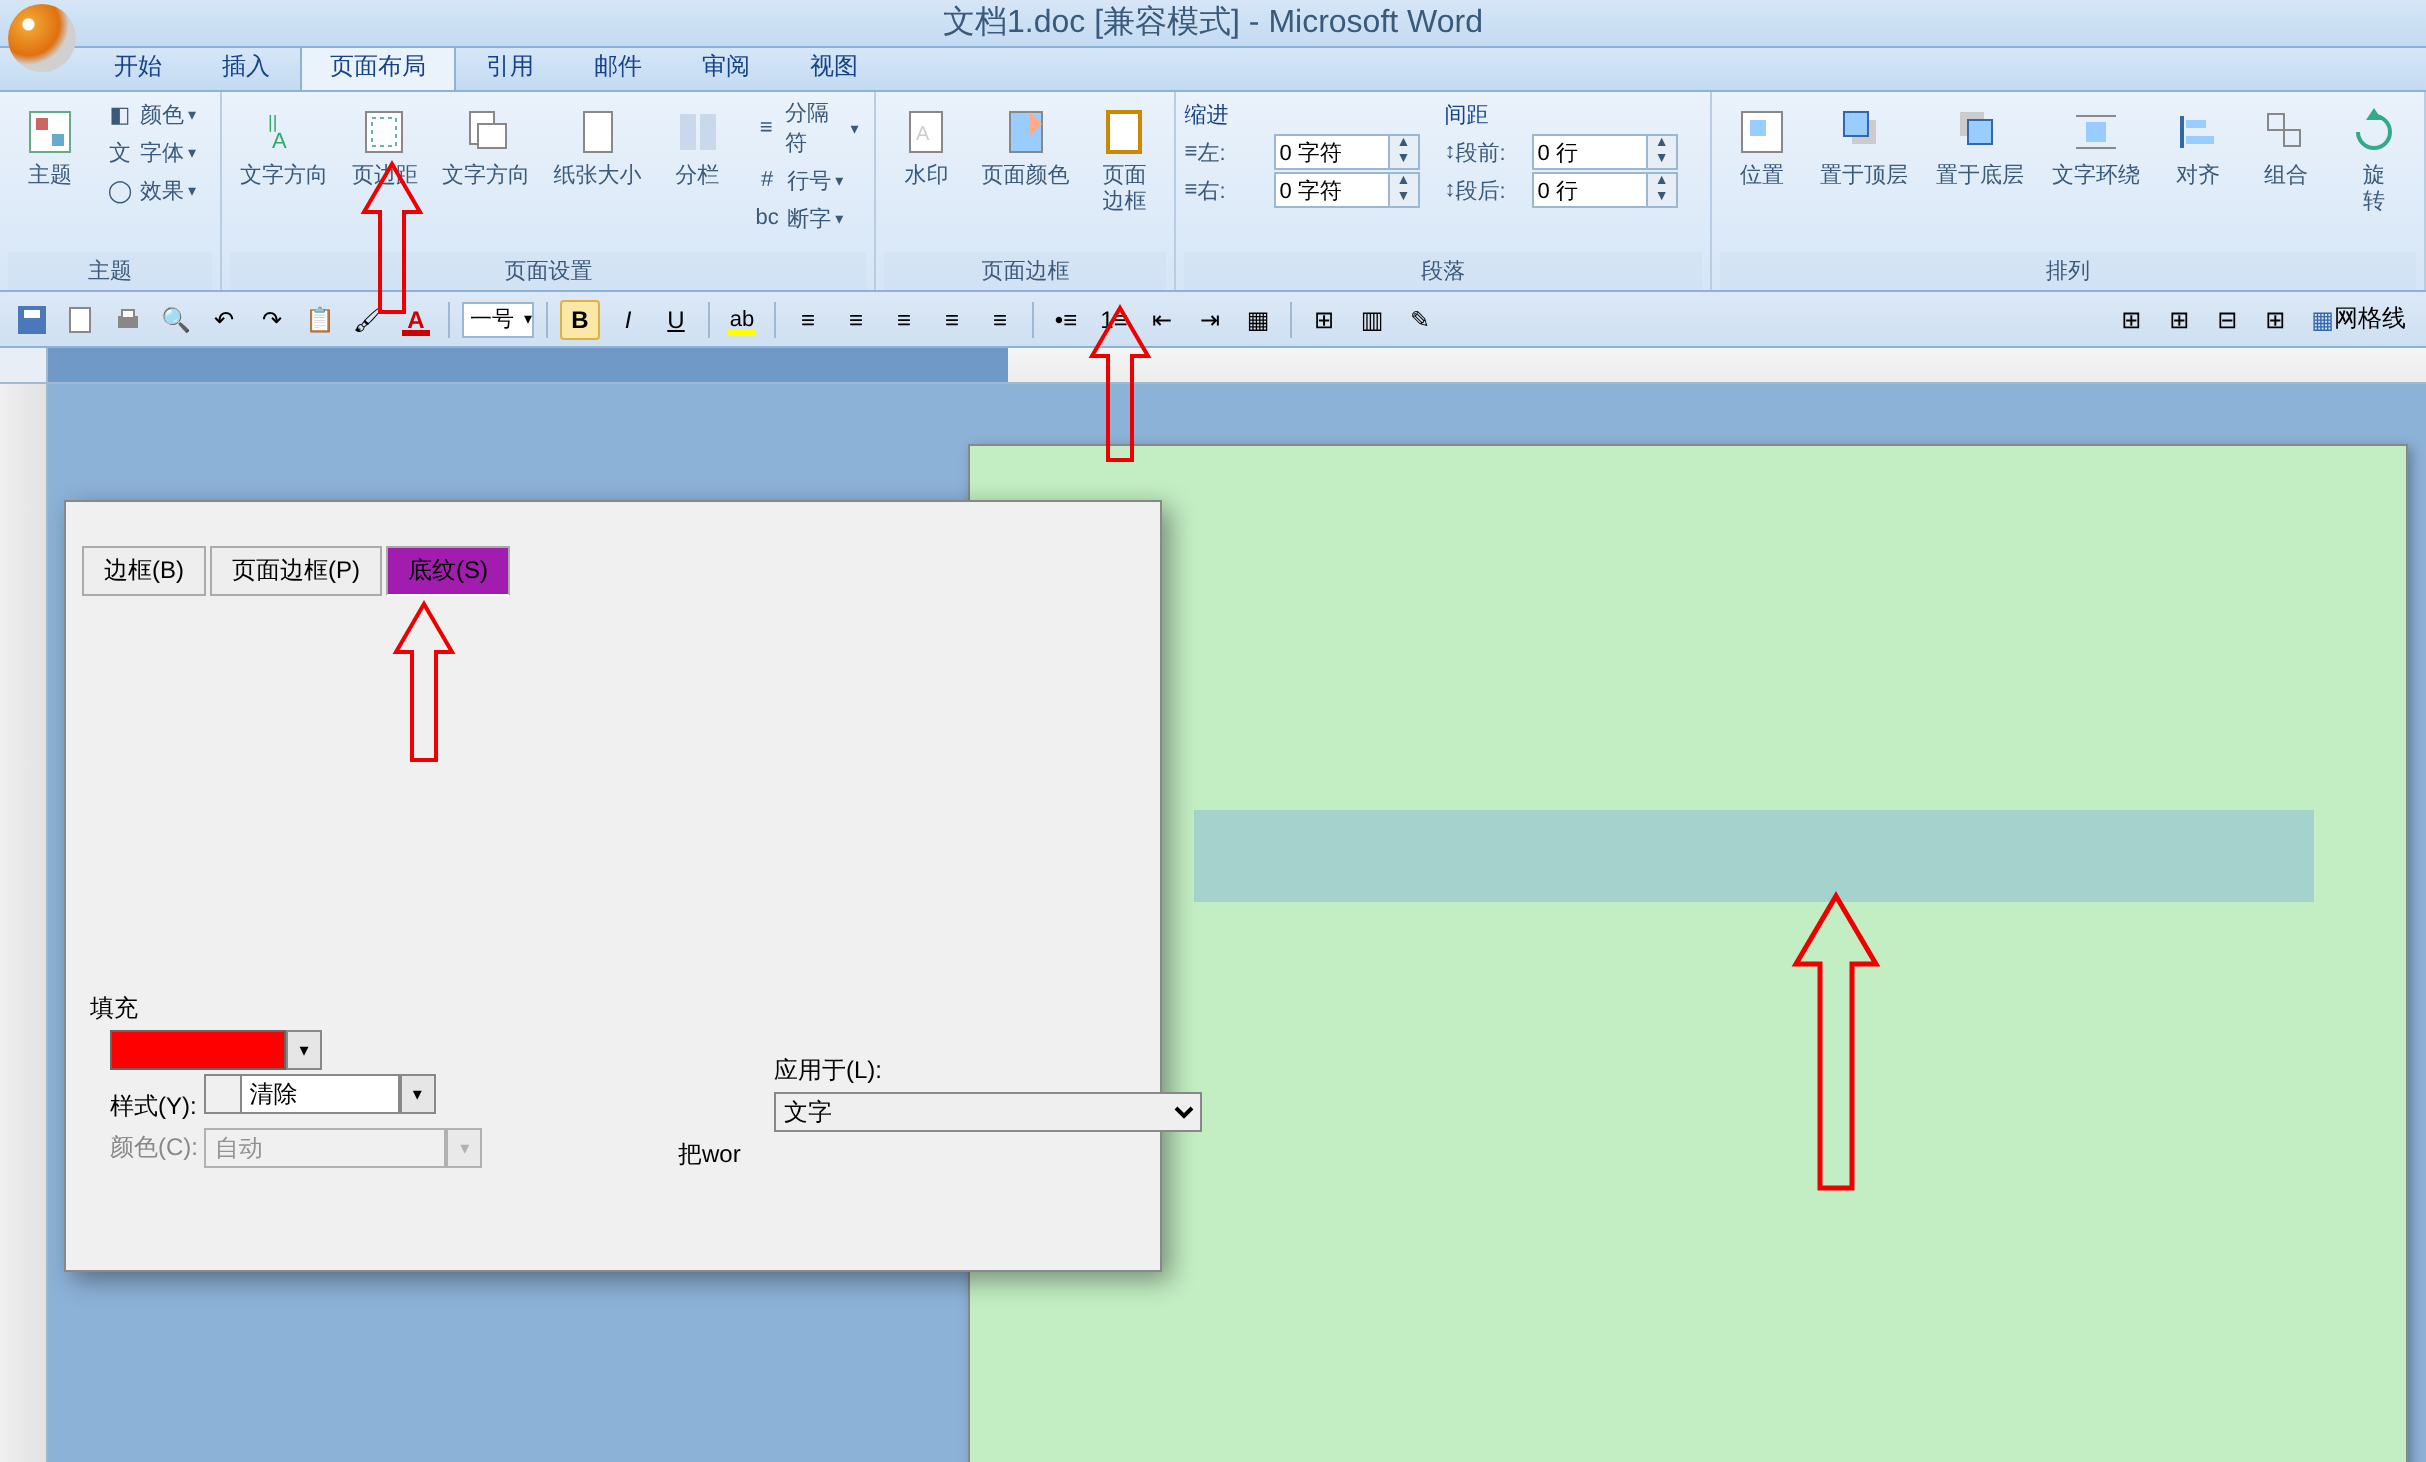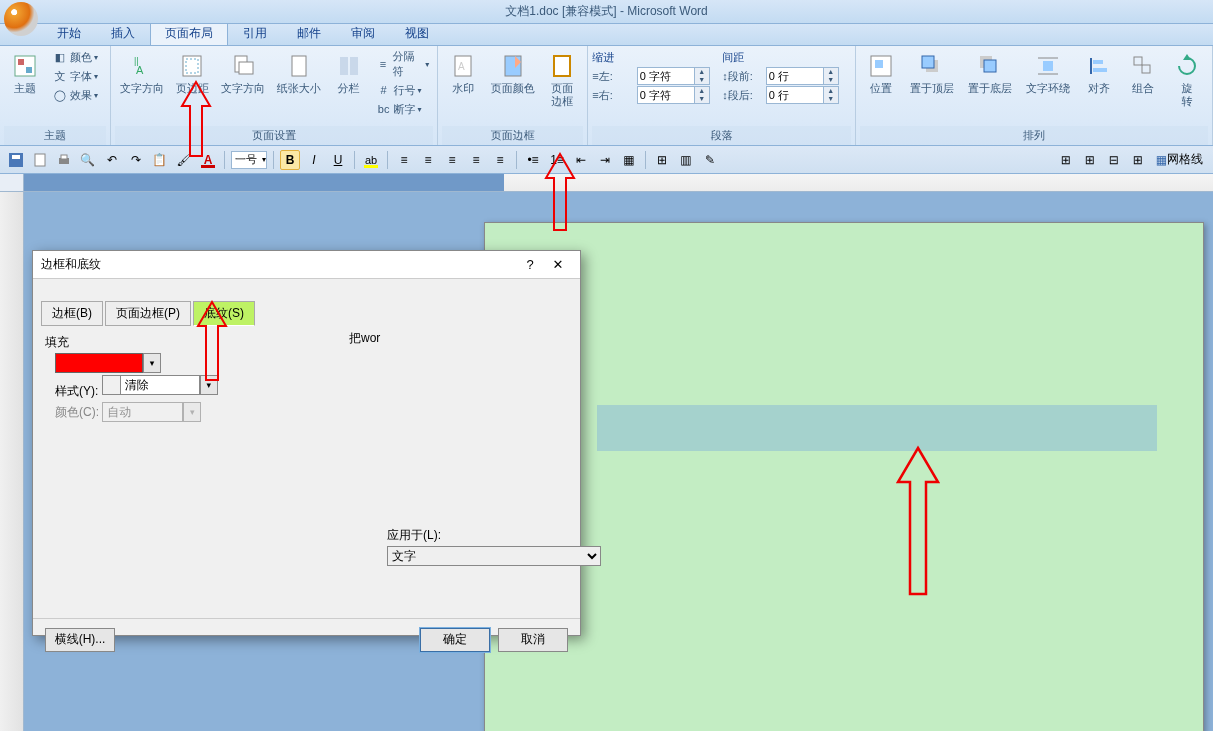--- a/index.html
+++ b/index.html
@@ -1,20 +1,20 @@
 <!DOCTYPE html>
 <html><head>
 <meta charset="utf-8">
 <style>
 * { box-sizing: border-box; margin: 0; padding: 0; }
 body { font-family: "Microsoft YaHei", SimSun, Arial, sans-serif; font-size: 12px; background: #fff; width: 1213px; height: 731px; position: relative; overflow: hidden; }
 
 .titlebar { height: 24px; background: linear-gradient(#d6e6f7, #c3dbf2); display: flex; align-items: center; justify-content: center; position: relative; border-bottom: 1px solid #8db2d8; }
 .titlebar .office-btn { position: absolute; left: 4px; top: 2px; width: 34px; height: 34px; background: radial-gradient(circle at 30% 30%, #fff 8%, #f0a030 10%, #e07010 46%, #d0d0d0 60%); border-radius: 50%; z-index: 10; }
-.titlebar .title-text { color: #3b5a7a; font-size: 12px; }
+.titlebar .title-text { color: #3b5a7a; font-size: 16px; }
 
 .tabs { height: 22px; background: linear-gradient(#d6e6f7, #c3dbf2); display: flex; align-items: flex-end; padding-left: 42px; border-bottom: 1px solid #8db2d8; }
 .tab { padding: 3px 14px; color: #15428b; cursor: pointer; border: 1px solid transparent; border-bottom: none; }
 .tab.active { background: #eaf2fb; border-color: #8db2d8; border-top-left-radius: 3px; border-top-right-radius: 3px; }
 
 .ribbon { height: 100px; background: linear-gradient(#eaf2fb, #d6e6f7); display: flex; border-bottom: 1px solid #8db2d8; }
 .group { border-right: 1px solid #b8cde2; display: flex; flex-direction: column; padding: 2px 4px 0 4px; }
 .group-body { flex: 1; display: flex; align-items: flex-start; gap: 2px; }
 .group-label { text-align: center; color: #3b5a7a; font-size: 11px; padding: 2px 0; background: rgba(200,220,240,0.3); }
 .rbtn { display: flex; flex-direction: column; align-items: center; justify-content: center; padding: 4px 6px; color: #3b5a7a; cursor: pointer; min-width: 42px; }
@@ -48,22 +48,22 @@
 .page { position:absolute; left:460px; top:30px; width:720px; height:700px; background:#c3edc3; border:1px solid #888; box-shadow:2px 2px 6px rgba(0,0,0,0.3);}
 .page .text-block { position:absolute; left:114px; top:184px; width:554px; height:42px; background:#a02239; color:#0f3b64; font-size:28px; font-family: SimSun; padding: 0 8px; line-height:42px; }
 .page .sel-overlay { position:absolute; left:112px; top:182px; width:560px; height:46px; background: rgba(120,170,220,0.4);}
 
 .dialog { position: absolute; left: 32px; top: 250px; width: 549px; height: 386px; background: #f0f0f0; border: 1px solid #888; box-shadow: 4px 4px 12px rgba(0,0,0,0.4); z-index: 50; }
 .dlg-title { height: 28px; background: #fff; display: flex; align-items: center; padding: 0 8px; border-bottom: 1px solid #ccc; }
 .dlg-title .ttxt { flex: 1; font-size: 12px; }
 .dlg-title .tbtn { width: 28px; height: 22px; display: flex; align-items: center; justify-content: center; cursor: pointer; font-size: 13px;}
 .dlg-tabs { display: flex; padding: 22px 8px 0 8px; background: #f0f0f0;}
 .dlg-tab { padding: 3px 10px; border: 1px solid #aaa; background: #eee; margin-right: 2px; cursor: pointer; font-size: 12px;}
-.dlg-tab.active { background: #bef264; border-bottom-color: #fff; }
-.dlg-body { display: flex; padding: 4px 12px; gap: 24px; height: 292px; }
+.dlg-tab.active { background: #a21caf; border-bottom-color: #fff; }
+.dlg-body { display: flex; padding: 4px 12px; gap: 14px; height: 292px; align-items: flex-end; }
 .dlg-left { width: 280px; }
 .dlg-right { flex: 1; border-left: 1px solid #ccc; padding-left: 12px; }
 .fld-label { font-size: 12px; margin: 4px 0 2px 0; }
 .color-swatch { width: 88px; height: 20px; background: red; border: 1px solid #666; display: inline-block; vertical-align: middle;}
 .dd-arrow { width: 18px; height: 20px; border: 1px solid #888; background: #e6e6e6; display: inline-flex; align-items: center; justify-content: center; vertical-align: middle; cursor:pointer; font-size:9px;}
 .combo { display: inline-flex; align-items: center; }
 .combo input { height: 20px; width: 80px; border: 1px solid #888; padding-left: 4px; font-size: 12px;}
 .combo .box { width: 18px; height: 20px; border: 1px solid #888; border-right: none; display:inline-block;}
 .dlg-right .preview-label { font-size: 12px; margin-bottom: 8px;}
 .apply-row { position: absolute; left: 354px; top: 276px; width: 214px;}
@@ -435,25 +435,20 @@
 <div class="doc-area">
   <div class="ruler-v"></div>
   <div class="page-wrap">
     <div class="page">
       <div class="sel-overlay"></div>
     </div>
   </div>
 </div>
 
 <div class="dialog">
-  <div class="dlg-title">
-    <div class="ttxt">边框和底纹</div>
-    <div class="tbtn">?</div>
-    <div class="tbtn">✕</div>
-  </div>
   <div class="dlg-tabs">
     <div class="dlg-tab">边框(B)</div>
     <div class="dlg-tab">页面边框(P)</div>
     <div class="dlg-tab active">底纹(S)</div>
   </div>
   <div class="dlg-body">
     <div class="dlg-left">
       <div class="fld-label">填充</div>
       <div style="margin-left:10px">
         <span class="color-swatch" style="background:#ff0000"></span><span class="dd-arrow">▾</span>
@@ -461,38 +456,32 @@
       <div style="margin-left:10px">
         <div style="margin:2px 0"><span>样式(Y):</span>
           <span class="combo">
               <span class="box"></span>
               <input value="清除" style="">
               <span class="dd-arrow">▾</span>
             </span>
         </div>
         <div style="margin:2px 0; color:#888"><span>颜色(C):</span>
           <span class="combo" style="opacity:0.6">
-              <input disabled="" style="width: 81px;" value="自动">
+              <input disabled="" style="width: 121px;" value="自动">
               <span class="dd-arrow">▾</span>
             </span>
         </div>
       </div>
     </div>
     <div class="preview-box">把wor</div>
     <div class="apply-row">
       <div style="font-size:12px;margin-bottom:2px">应用于(L):</div>
       <select><option>文字</option></select>
     </div>
   </div>
-  <div class="dlg-foot">
-    <button class="dlg-btn">横线(H)...</button>
-    <div class="spacer"></div>
-    <button class="dlg-btn primary">确定</button>
-    <button class="dlg-btn">取消</button>
-  </div>
 </div>
 
 <div class="arrow-ann" style="left:176px; top:82px">
   <svg width="40" height="78">
       <polygon points="20,0 34,24 26,24 26,74 14,74 14,24 6,24" fill="none" stroke="#e00" stroke-width="2"></polygon>
     </svg>
 </div>
 <div class="arrow-ann" style="left:540px; top:154px">
   <svg width="40" height="80">
       <polygon points="20,0 34,24 26,24 26,76 14,76 14,24 6,24" fill="none" stroke="#e00" stroke-width="2"></polygon>

